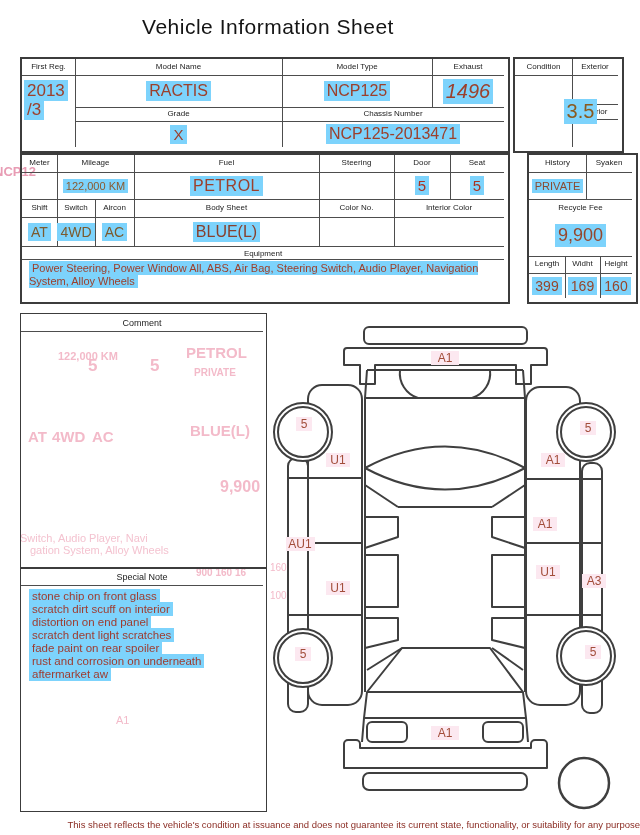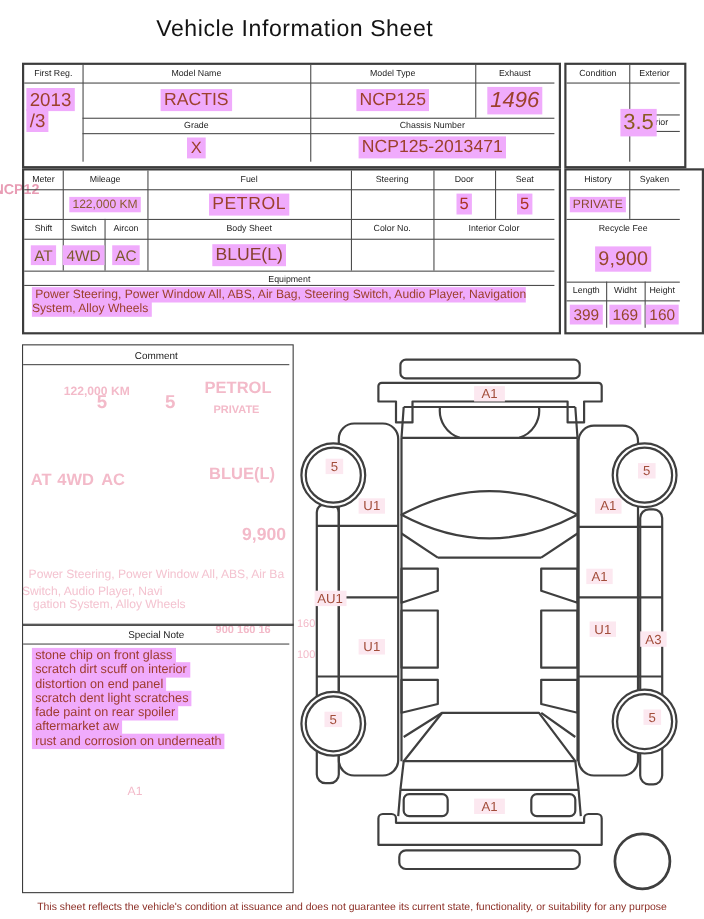--- a/index.html
+++ b/index.html
@@ -6,27 +6,27 @@
   .sheet{position:relative;width:640px;height:835px;background:#ffffff;
          font-family:"Liberation Sans",sans-serif;overflow:hidden;}
   .title{position:absolute;left:0;top:15px;width:536px;text-align:center;
          font-size:21px;color:#141414;letter-spacing:.5px;}
   .box{position:absolute;border:2px solid #3c3c3c;background:transparent;z-index:2;}
   .box-thin{position:absolute;border:1.5px solid #3c3c3c;background:transparent;z-index:2;}
   .vl{position:absolute;width:1px;background:#4d4d4d;}
   .hl{position:absolute;height:1px;background:#4d4d4d;}
   .lbl{position:absolute;font-size:8px;color:#1c1c1c;text-align:center;white-space:nowrap;}
   .cellv{position:absolute;display:flex;align-items:center;justify-content:center;}
-  .hlt{background:#f0abfc;padding:1px 3px;white-space:nowrap;}
+  .hlt{background:#7dd3fc;padding:1px 3px;white-space:nowrap;}
   .red{color:#9c402c;}
   .note-line{font-size:11.5px;line-height:13px;color:#9e3b2f;}
   .ghost{position:absolute;color:#f3bac9;white-space:nowrap;z-index:1;}
   .equip-text{position:absolute;left:0;top:106px;width:472px;padding:1px 7px;
               font-size:11px;line-height:13px;color:#9c402c;}
-  .footer{position:absolute;left:0;top:819px;width:640px;text-align:center;
+  .footer{position:absolute;left:0;top:819px;width:640px;text-align:right;
           font-size:9.5px;color:#8b2d24;}
   .diagram{position:absolute;left:270px;top:315px;z-index:2;}
   svg text{font-family:"Liberation Sans",sans-serif;}
 </style>
 </head>
 <body>
 
 <div class="sheet">
 
   <div class="title">Vehicle Information Sheet</div>
@@ -35,21 +35,20 @@
   <div class="ghost" style="left:58px;top:350px;font-size:11px;font-weight:bold;">122,000 KM</div>
   <div class="ghost" style="left:88px;top:356px;font-size:17px;font-weight:bold;">5</div>
   <div class="ghost" style="left:150px;top:356px;font-size:17px;font-weight:bold;">5</div>
   <div class="ghost" style="left:186px;top:344px;font-size:15px;font-weight:bold;">PETROL</div>
   <div class="ghost" style="left:194px;top:367px;font-size:10px;font-weight:bold;">PRIVATE</div>
   <div class="ghost" style="left:28px;top:428px;font-size:15px;font-weight:bold;">AT</div>
   <div class="ghost" style="left:52px;top:428px;font-size:15px;font-weight:bold;">4WD</div>
   <div class="ghost" style="left:92px;top:428px;font-size:15px;font-weight:bold;">AC</div>
   <div class="ghost" style="left:190px;top:422px;font-size:15px;font-weight:bold;">BLUE(L)</div>
   <div class="ghost" style="left:220px;top:478px;font-size:16px;font-weight:bold;">9,900</div>
-  <div class="ghost" style="left:26px;top:516px;font-size:11px;color:#f4c3d0;">Power Steering, Power Window All, ABS, Air Ba</div>
   <div class="ghost" style="left:20px;top:532px;font-size:11px;color:#f4c3d0;">Switch, Audio Player, Navi</div>
   <div class="ghost" style="left:30px;top:544px;font-size:11px;color:#f4c3d0;">gation System, Alloy Wheels</div>
   <div class="ghost" style="left:196px;top:567px;font-size:10px;font-weight:bold;">900  160  16</div>
   <div class="ghost" style="left:116px;top:714px;font-size:11px;">A1</div>
   <div class="ghost" style="left:270px;top:562px;font-size:10px;">160</div>
   <div class="ghost" style="left:270px;top:590px;font-size:10px;">100</div>
 
   <div class="box" style="left:20px;top:57px;width:486px;height:92px;">
     <div class="vl" style="left:53px;top:0;height:88px;"></div>
     <div class="vl" style="left:260px;top:0;height:88px;"></div>
@@ -153,21 +152,21 @@
         <span class="hlt" style="font-size:14px;color:#7c5a2e;">AC</span>
       </div>
     <div class="cellv" style="left:112px;top:62px;width:185px;height:29px;">
         <span class="hlt" style="font-size:16px;color:#87402e;">BLUE(L)</span>
       </div>
 
     <div class="lbl" style="left:0;top:94px;width:482px;">Equipment</div>
     <div class="equip-text"><span class="hlt" style="white-space:normal;">Power Steering, Power Window All, ABS, Air Bag, Steering Switch, Audio Player, Navigation System, Alloy Wheels</span></div>
   </div>
 
-  <div class="box" style="left:513px;top:153px;width:107px;height:147px;padding-left:16px;">
+  <div class="box" style="left:527px;top:153px;width:107px;height:147px;">
     <div class="hl" style="left:0;top:17px;width:103px;"></div>
     <div class="hl" style="left:0;top:44px;width:103px;"></div>
     <div class="hl" style="left:0;top:101px;width:103px;"></div>
     <div class="hl" style="left:0;top:118px;width:103px;"></div>
     <div class="vl" style="left:57px;top:0;height:44px;"></div>
     <div class="vl" style="left:36px;top:101px;height:42px;"></div>
     <div class="vl" style="left:71px;top:101px;height:42px;"></div>
 
     <div class="lbl" style="left:0;top:3px;width:57px;">History</div>
     <div class="lbl" style="left:57px;top:3px;width:46px;">Syaken</div>
@@ -199,22 +198,22 @@
 
   <div class="box-thin" style="left:20px;top:567px;width:245px;height:243px;">
     <div class="hl" style="left:0;top:17px;width:242px;"></div>
     <div class="lbl" style="left:0;top:4px;width:242px;font-size:9px;">Special Note</div>
     <div style="position:absolute;left:8px;top:22px;">
       <div class="note-line"><span class="hlt">stone chip on front glass</span></div>
       <div class="note-line"><span class="hlt">scratch dirt scuff on interior</span></div>
       <div class="note-line"><span class="hlt">distortion on end panel</span></div>
       <div class="note-line"><span class="hlt">scratch dent light scratches</span></div>
       <div class="note-line"><span class="hlt">fade paint on rear spoiler</span></div>
+      <div class="note-line"><span class="hlt">rust and corrosion on underneath</span></div>
       <div class="note-line"><span class="hlt">aftermarket aw</span></div>
-      <div class="note-line"><span class="hlt">rust and corrosion on underneath</span></div>
     </div>
   </div>
 
   <div class="diagram">
     <svg width="360" height="500" viewBox="0 0 360 500">
       <g fill="none" stroke="#3f3f3f" stroke-width="2" stroke-linejoin="round">
 
         <rect x="94" y="12" width="163" height="17" rx="5"></rect>
         <path d="M77,33 h197 a3,3 0 0 1 3,3 v14 h-16 v19 h-15 v-19 h-141 v19 h-15 v-19 h-16 v-14 a3,3 0 0 1 3,-3 z"></path>
 

